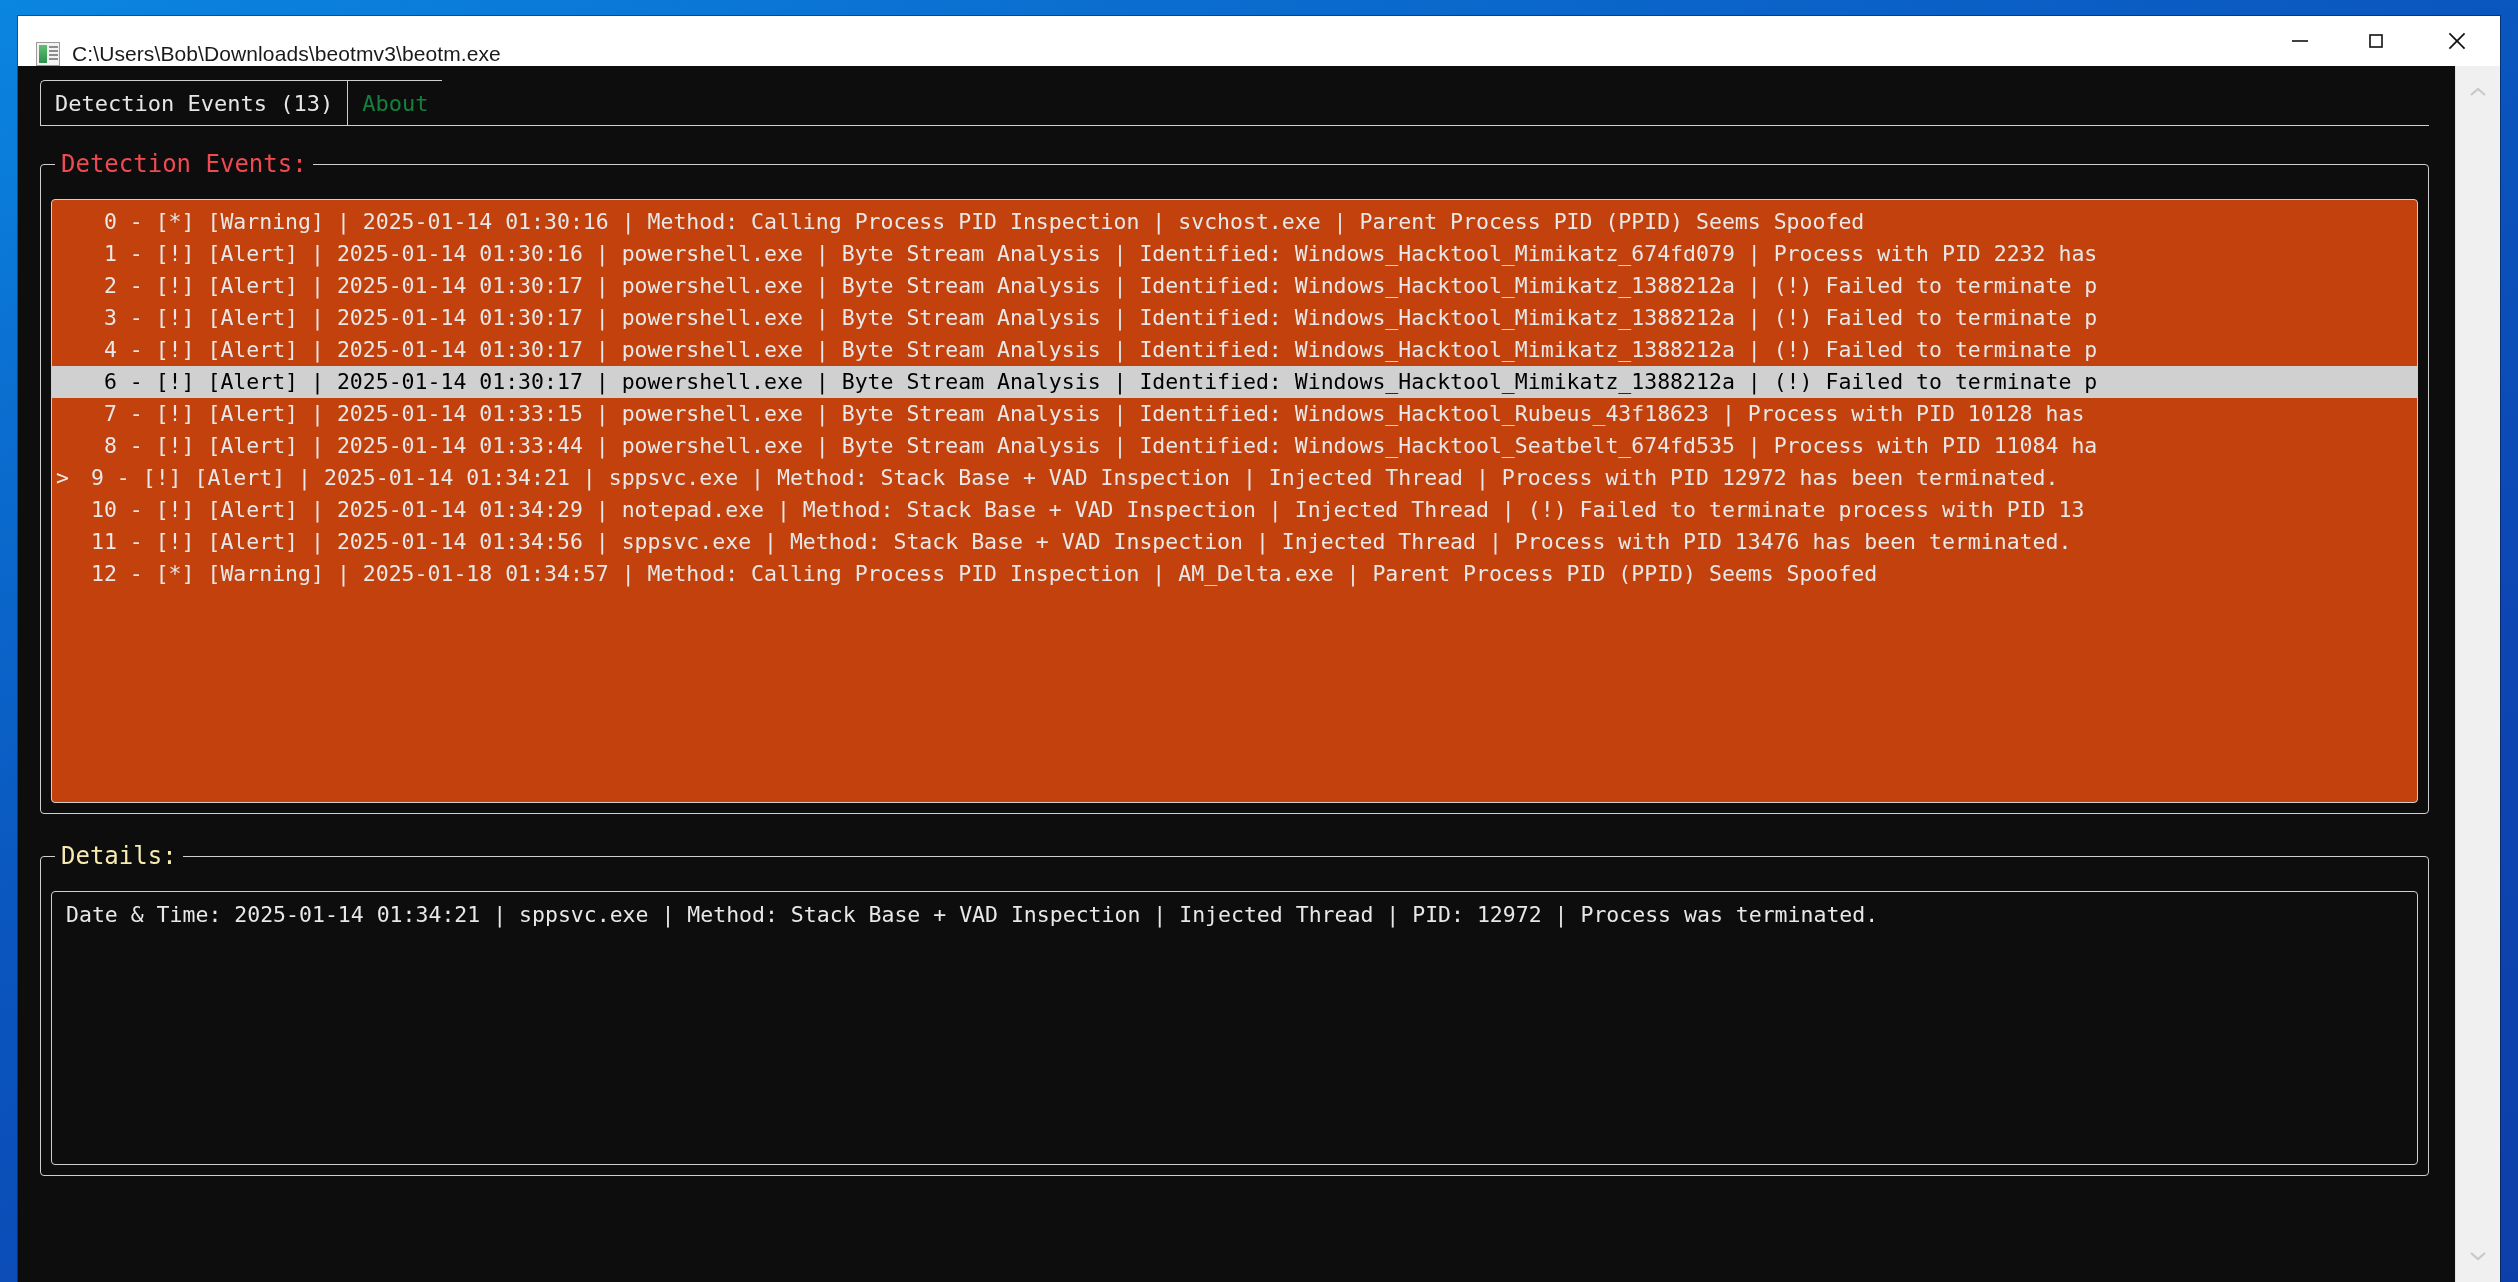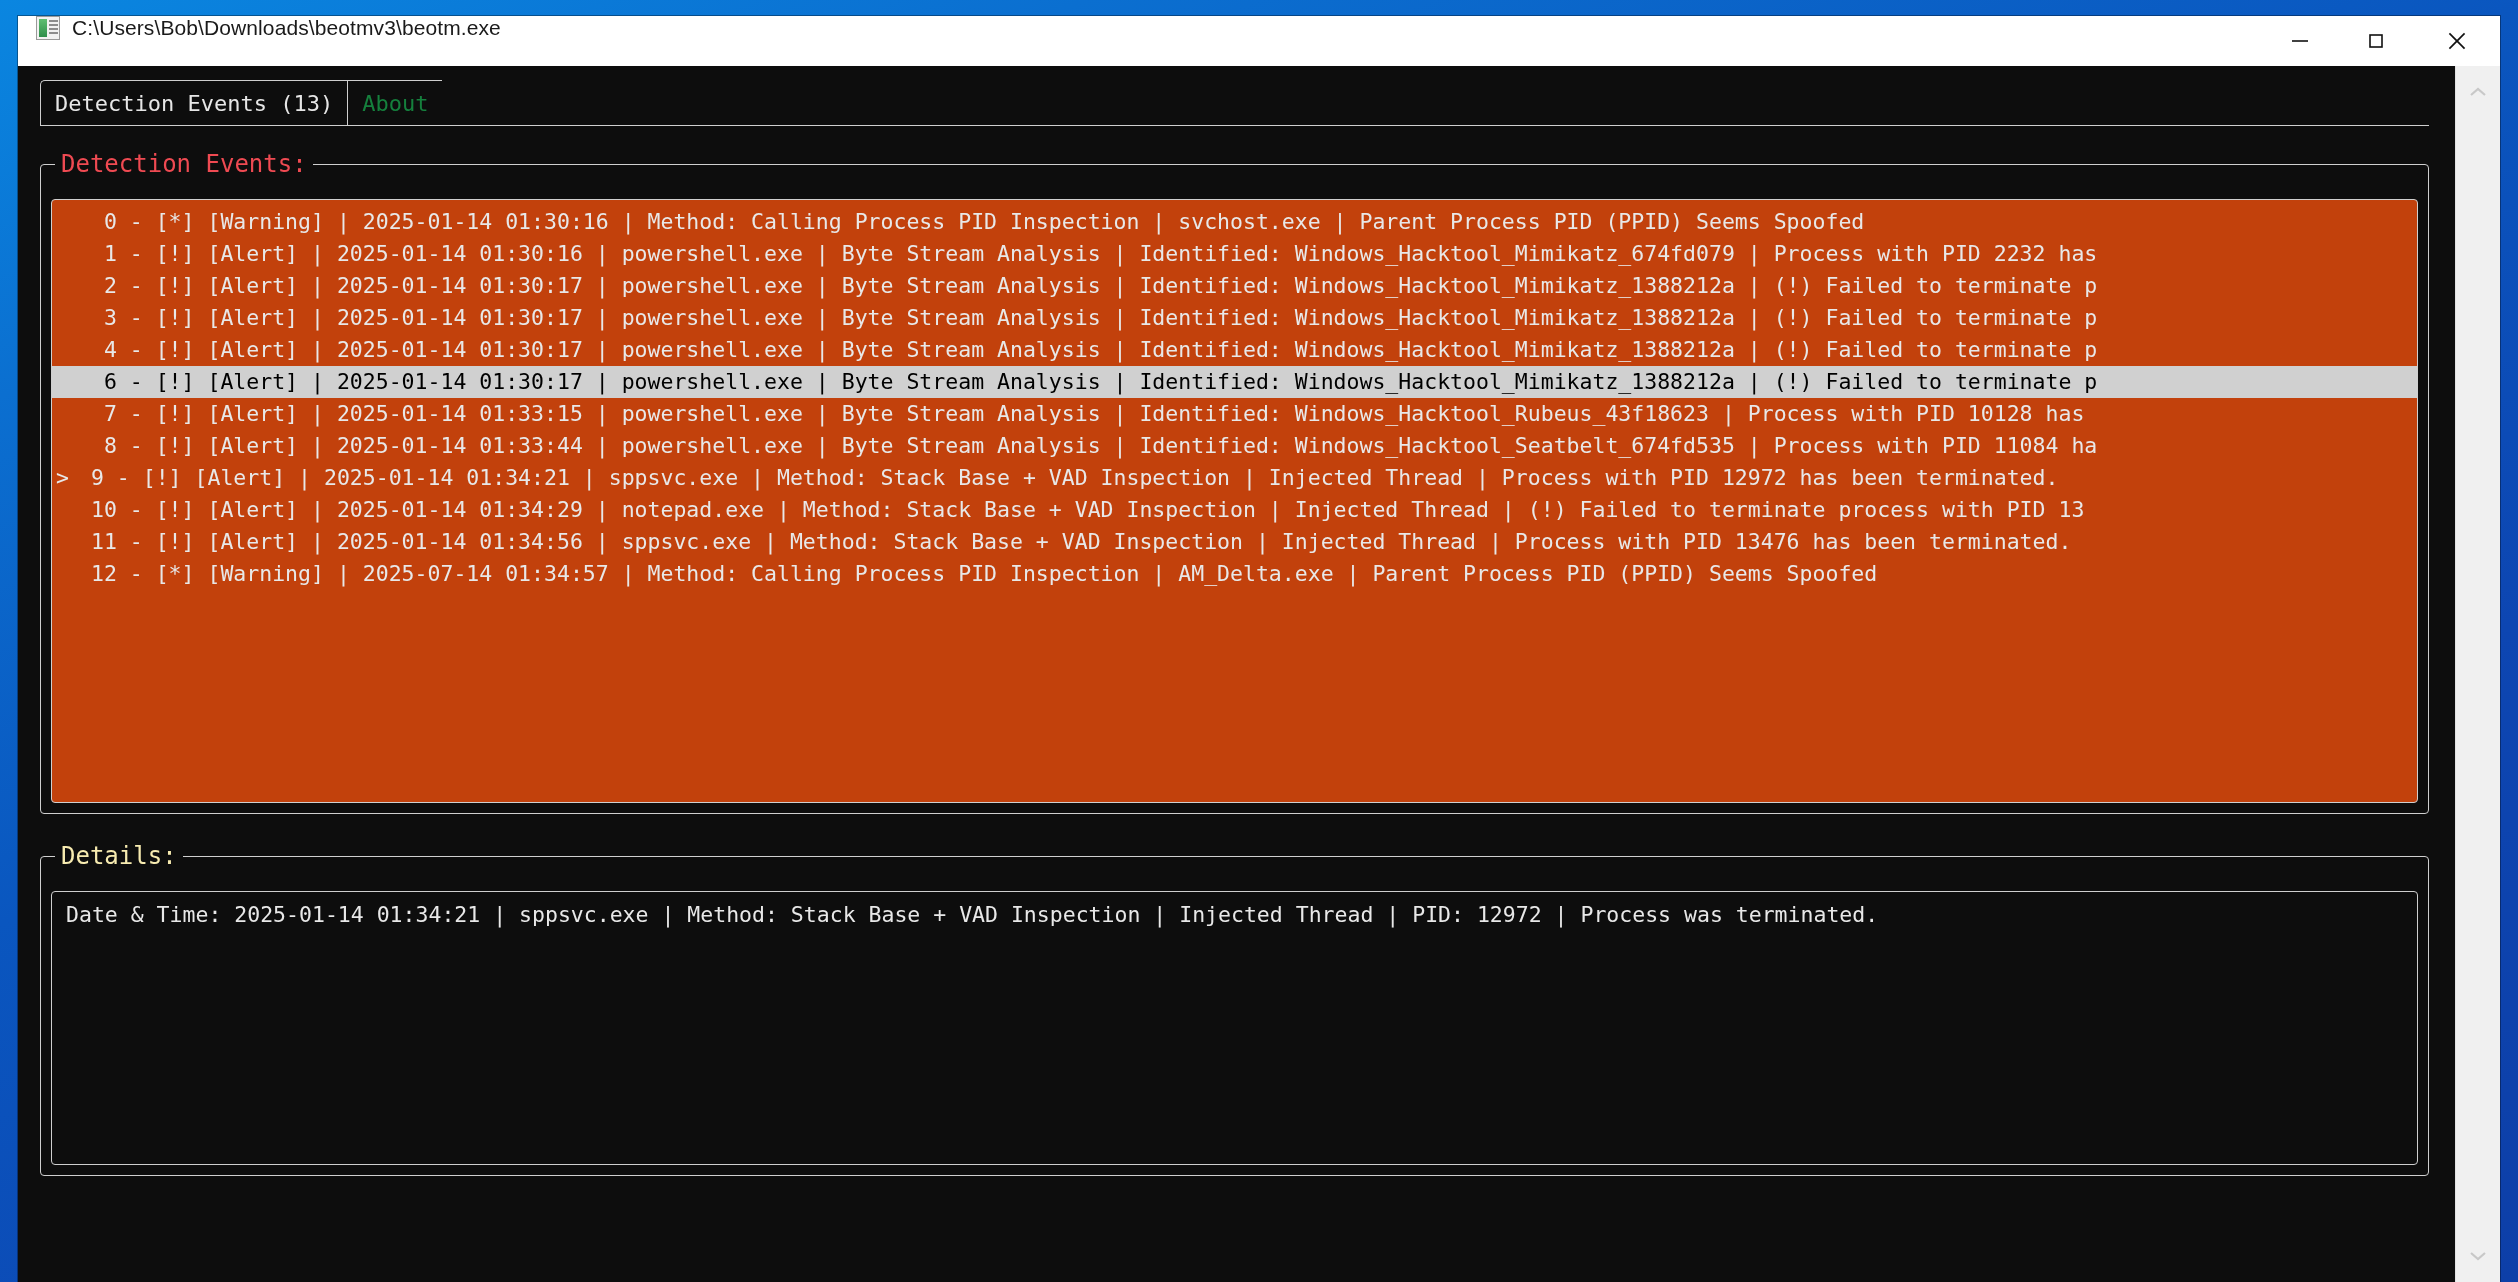--- a/index.html
+++ b/index.html
@@ -32,21 +32,21 @@
     box-shadow: 0 0 0 1px rgba(0,0,0,0.35);
     overflow: hidden;
   }
 
   
   .titlebar {
     position: relative;
     height: 50px;
     background: #ffffff;
     display: flex;
-    align-items: flex-start;
+    align-items: flex-end;
   }
   .title-icon {
     width: 24px;
     height: 24px;
     margin-left: 18px;
     margin-right: 12px;
     flex: none;
     position: relative;
     background: #f2f2f2;
     border: 1px solid #9a9a9a;
@@ -313,21 +313,21 @@
               <div class="row"><span class="marker"></span><span>  1 - [!] [Alert] | 2025-01-14 01:30:16 | powershell.exe | Byte Stream Analysis | Identified: Windows_Hacktool_Mimikatz_674fd079 | Process with PID 2232 has</span></div>
               <div class="row"><span class="marker"></span><span>  2 - [!] [Alert] | 2025-01-14 01:30:17 | powershell.exe | Byte Stream Analysis | Identified: Windows_Hacktool_Mimikatz_1388212a | (!) Failed to terminate p</span></div>
               <div class="row"><span class="marker"></span><span>  3 - [!] [Alert] | 2025-01-14 01:30:17 | powershell.exe | Byte Stream Analysis | Identified: Windows_Hacktool_Mimikatz_1388212a | (!) Failed to terminate p</span></div>
               <div class="row"><span class="marker"></span><span>  4 - [!] [Alert] | 2025-01-14 01:30:17 | powershell.exe | Byte Stream Analysis | Identified: Windows_Hacktool_Mimikatz_1388212a | (!) Failed to terminate p</span></div>
               <div class="row selected"><span class="marker"></span><span>  6 - [!] [Alert] | 2025-01-14 01:30:17 | powershell.exe | Byte Stream Analysis | Identified: Windows_Hacktool_Mimikatz_1388212a | (!) Failed to terminate p</span></div>
               <div class="row"><span class="marker"></span><span>  7 - [!] [Alert] | 2025-01-14 01:33:15 | powershell.exe | Byte Stream Analysis | Identified: Windows_Hacktool_Rubeus_43f18623 | Process with PID 10128 has</span></div>
               <div class="row"><span class="marker"></span><span>  8 - [!] [Alert] | 2025-01-14 01:33:44 | powershell.exe | Byte Stream Analysis | Identified: Windows_Hacktool_Seatbelt_674fd535 | Process with PID 11084 ha</span></div>
               <div class="row"><span class="marker">&gt;</span><span> 9 - [!] [Alert] | 2025-01-14 01:34:21 | sppsvc.exe | Method: Stack Base + VAD Inspection | Injected Thread | Process with PID 12972 has been terminated.</span></div>
               <div class="row"><span class="marker"></span><span> 10 - [!] [Alert] | 2025-01-14 01:34:29 | notepad.exe | Method: Stack Base + VAD Inspection | Injected Thread | (!) Failed to terminate process with PID 13</span></div>
               <div class="row"><span class="marker"></span><span> 11 - [!] [Alert] | 2025-01-14 01:34:56 | sppsvc.exe | Method: Stack Base + VAD Inspection | Injected Thread | Process with PID 13476 has been terminated.</span></div>
-              <div class="row"><span class="marker"></span><span> 12 - [*] [Warning] | 2025-07-14 01:34:57 | Method: Calling Process PID Inspection | AM_Delta.exe | Parent Process PID (PPID) Seems Spoofed</span></div>
+              <div class="row"><span class="marker"></span><span> 12 - [*] [Warning] | 2025-01-18 01:34:57 | Method: Calling Process PID Inspection | AM_Delta.exe | Parent Process PID (PPID) Seems Spoofed</span></div>
             </div>
         </div>
       </div>
 
       <div class="groupbox" id="details-group">
         <div class="group-legend legend-details">Details:</div>
         <div class="detailsbox">
           <div class="details-text">Date &amp; Time: 2025-01-14 01:34:21 | sppsvc.exe | Method: Stack Base + VAD Inspection | Injected Thread | PID: 12972 | Process was terminated.</div>
         </div>
       </div>

